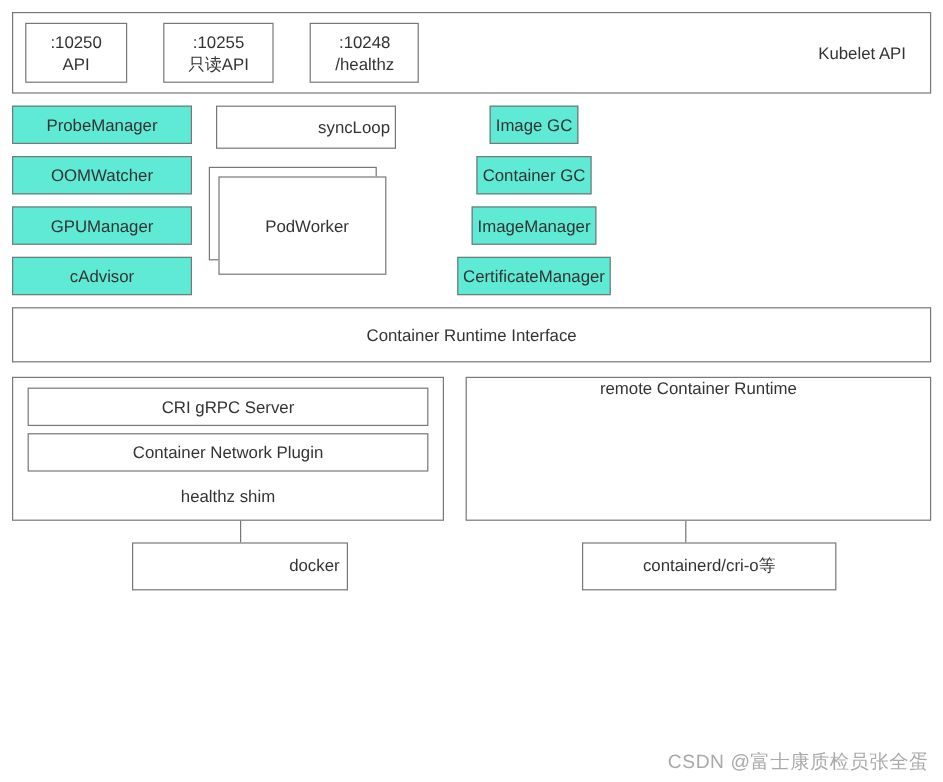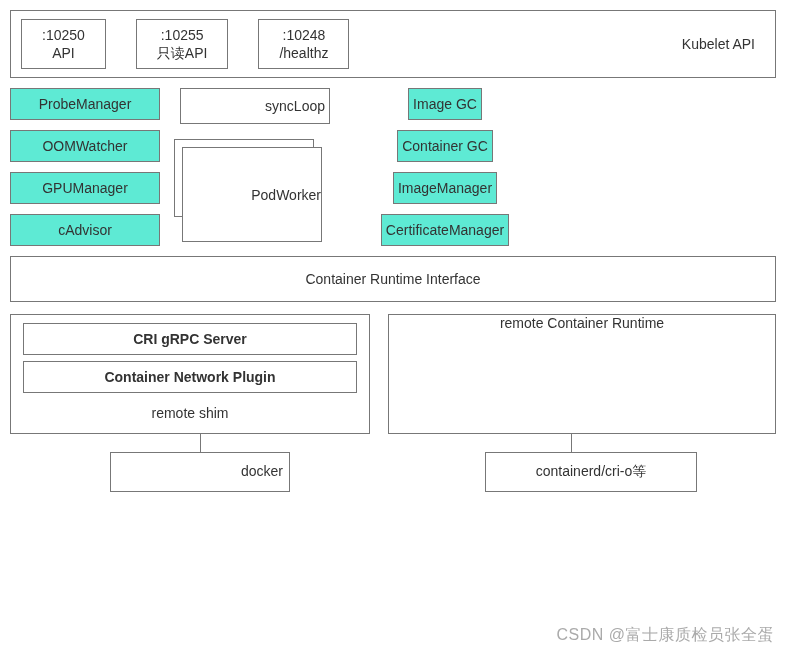--- a/index.html
+++ b/index.html
@@ -70,27 +70,28 @@
     width: 140px;
     height: 78px;
     top: 0;
     left: -6px;
     background: #fff;
   }
   .podworker-front {
     position: absolute;
     border: 1px solid #777;
     width: 140px;
-    height: 95px;
+    height: 82px;
     top: 8px;
     left: 2px;
     background: #fff;
     display: flex;
     align-items: center;
-    justify-content: flex-end;
+    justify-content: flex-start;
+    padding-left: 38px;
   }
   .cri-box {
     border: 1px solid #777;
     text-align: center;
     padding: 14px 4px;
     margin-bottom: 12px;
   }
   .bottom-row {
     display: flex;
     gap: 18px;
@@ -99,21 +100,20 @@
     border: 1px solid #777;
     width: 360px;
     text-align: center;
     padding: 8px 12px 10px 12px;
   }
   .inner-box {
     border: 1px solid #777;
     padding: 7px 20px;
     margin-bottom: 6px;
     text-align: center;
-    font-weight: bold;
   }
   .shim-label { padding: 6px 0 2px 0; }
   .remote-box {
     border: 1px solid #777;
     flex: 1;
     display: flex;
     align-items: flex-start;
     justify-content: center;
   }
   .connector-row {
@@ -190,21 +190,21 @@
     <div class="mbox">CertificateManager</div>
   </div>
 </div>
 
 <div class="cri-box">Container Runtime Interface</div>
 
 <div class="bottom-row">
   <div class="shim-box">
     <div class="inner-box">CRI gRPC Server</div>
     <div class="inner-box">Container Network Plugin</div>
-    <div class="shim-label">remote shim</div>
+    <div class="shim-label">healthz shim</div>
   </div>
   <div class="remote-box">
     <span>remote Container Runtime</span>
   </div>
 </div>
 
 <div class="connector-row">
   <div class="connector conn1"></div>
   <div class="connector conn2"></div>
 </div>

